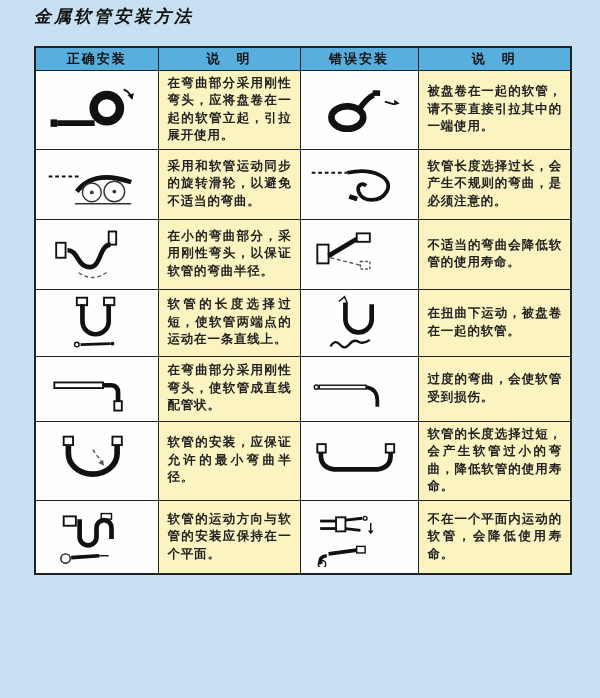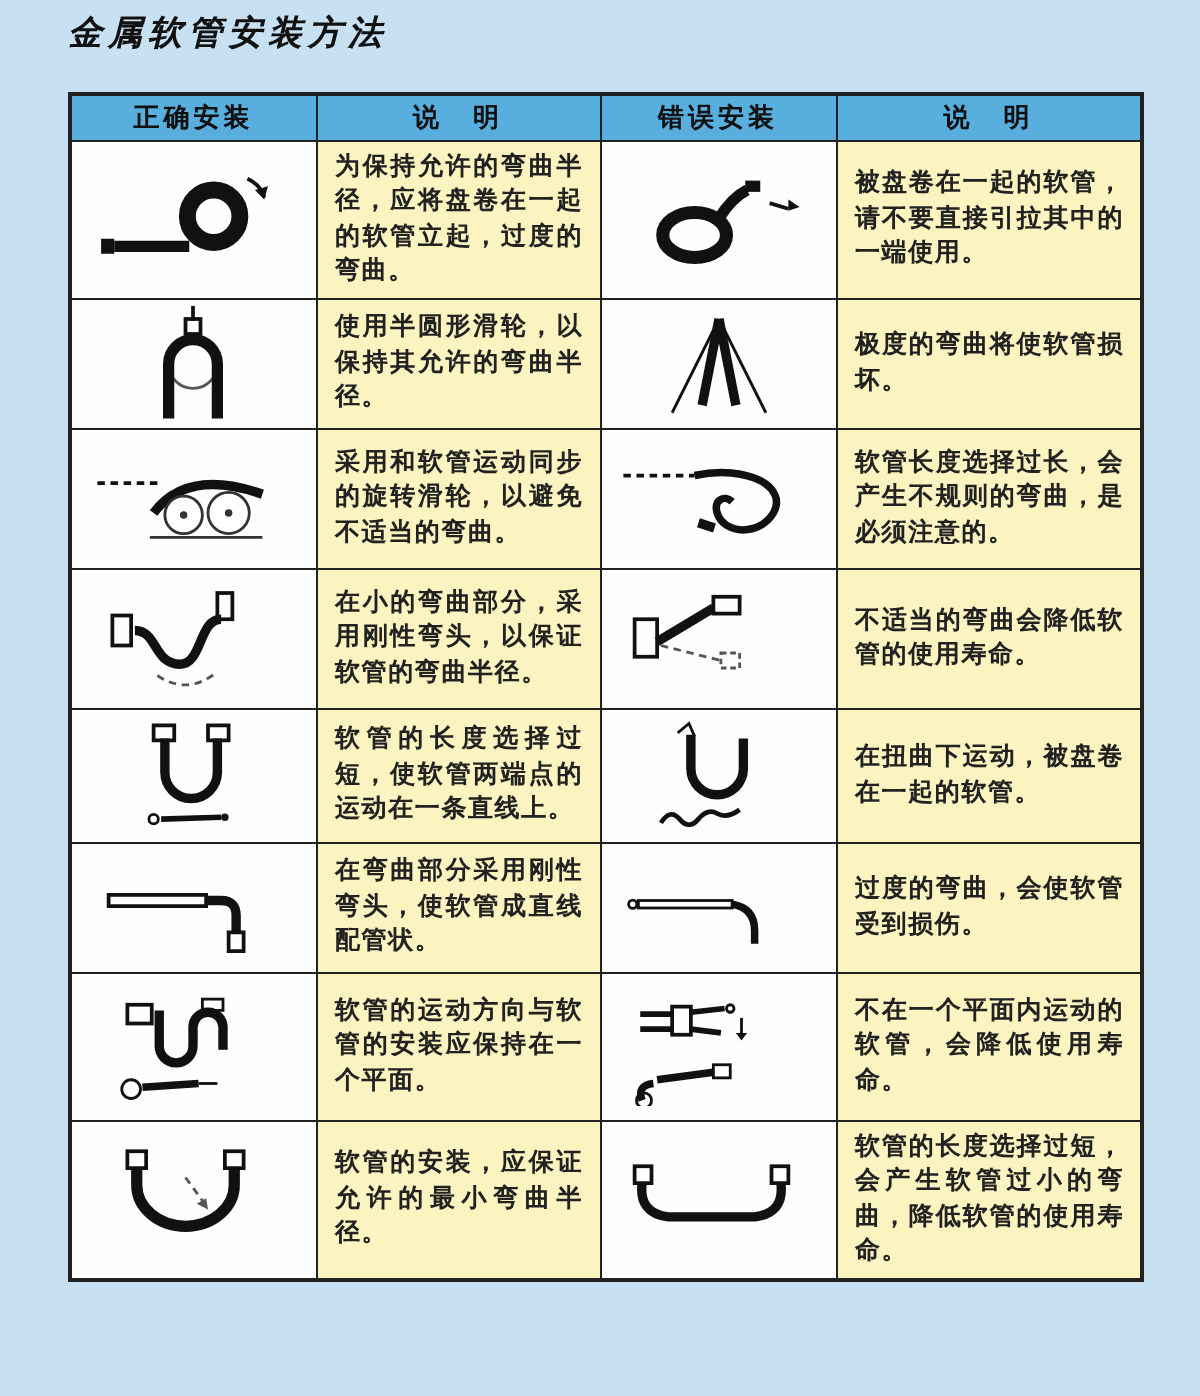--- a/index.html
+++ b/index.html
@@ -85,47 +85,31 @@
     </thead>
     <tbody>
   <tr style="height: 78px;">
     <td class="illu"><span><svg viewBox="0 0 110 64" xmlns="http://www.w3.org/2000/svg" aria-hidden="true">
                 <rect x="6" y="42" width="7" height="8" fill="#111"></rect>
                 <line x1="13" y1="46" x2="53" y2="46" stroke="#111" stroke-width="6"></line>
                 <circle cx="66" cy="30" r="14" stroke="#111" stroke-width="9" fill="none"></circle>
                 <path d="M84 10 q7 3 9 10" stroke="#111" stroke-width="2" fill="none"></path>
                 <path d="M93 21 l2 -7 l-7 2 z" fill="#111"></path>
               </svg></span></td>
-    <td class="desc">为保持允许的弯曲半径，应将盘卷在一起的软管立起，过度的弯曲。</td>
+    <td class="desc">在弯曲部分采用刚性弯头，应将盘卷在一起的软管立起，引拉展开使用。</td>
     <td class="illu"><span><svg viewBox="0 0 110 64" xmlns="http://www.w3.org/2000/svg" aria-hidden="true">
                 <ellipse cx="42" cy="40" rx="17" ry="12" stroke="#111" stroke-width="7" fill="none"></ellipse>
                 <path d="M55 31 Q62 20 70 16" stroke="#111" stroke-width="6" fill="none"></path>
                 <rect x="69" y="11" width="8" height="6" fill="#111"></rect>
                 <line x1="82" y1="23" x2="92" y2="26" stroke="#111" stroke-width="2"></line>
                 <path d="M92 27 l0 -6 l6 4 z" fill="#111"></path>
               </svg></span></td>
     <td class="desc">被盘卷在一起的软管，请不要直接引拉其中的一端使用。</td>
   </tr>
 
-  <tr style="height: 65px;">
-    <td class="illu"><span><svg viewBox="0 0 110 64" xmlns="http://www.w3.org/2000/svg" aria-hidden="true">
-                <line x1="55" y1="1" x2="55" y2="9" stroke="#111" stroke-width="2"></line>
-                <rect x="51" y="8" width="8" height="8" fill="none" stroke="#111" stroke-width="2"></rect>
-                <circle cx="55" cy="32" r="13" fill="none" stroke="#555" stroke-width="1.5"></circle>
-                <path d="M42 61 V32 A13 13 0 0 1 68 32 V61" stroke="#111" stroke-width="6" fill="none"></path>
-              </svg></span></td>
-    <td class="desc">使用半圆形滑轮，以保持其允许的弯曲半径。</td>
-    <td class="illu"><span><svg viewBox="0 0 110 64" xmlns="http://www.w3.org/2000/svg" aria-hidden="true">
-                <path d="M55 8 L46 54" stroke="#111" stroke-width="5" fill="none"></path>
-                <path d="M55 8 L64 54" stroke="#111" stroke-width="5" fill="none"></path>
-                <line x1="55" y1="8" x2="30" y2="58" stroke="#111" stroke-width="1.5"></line>
-                <line x1="55" y1="8" x2="80" y2="58" stroke="#111" stroke-width="1.5"></line>
-              </svg></span></td>
-    <td class="desc">极度的弯曲将使软管损坏。</td>
-  </tr>
 
   <tr style="height: 70px;">
     <td class="illu"><span><svg viewBox="0 0 110 64" xmlns="http://www.w3.org/2000/svg" aria-hidden="true">
                 <line x1="4" y1="24" x2="36" y2="24" stroke="#111" stroke-width="2" stroke-dasharray="4 3"></line>
                 <path d="M34 40 Q52 16 92 30" stroke="#111" stroke-width="5" fill="none"></path>
                 <circle cx="50" cy="41" r="10" fill="#fff" stroke="#333" stroke-width="1.5"></circle>
                 <circle cx="50" cy="41" r="2" fill="#333"></circle>
                 <circle cx="74" cy="40" r="11" fill="#fff" stroke="#333" stroke-width="1.5"></circle>
                 <circle cx="74" cy="40" r="2" fill="#333"></circle>
                 <line x1="32" y1="53" x2="92" y2="53" stroke="#333" stroke-width="1.5"></line>
@@ -182,20 +166,37 @@
                 <path d="M62 28 h8 q8 0 8 8 v9" stroke="#111" stroke-width="5" fill="none"></path>
                 <rect x="74" y="45" width="8" height="10" fill="none" stroke="#111" stroke-width="2"></rect>
               </svg></span></td>
     <td class="desc">在弯曲部分采用刚性弯头，使软管成直线配管状。</td>
     <td class="illu"><span><svg viewBox="0 0 110 64" xmlns="http://www.w3.org/2000/svg" aria-hidden="true">
                 <circle cx="9" cy="30" r="2.2" fill="none" stroke="#111" stroke-width="1.5"></circle>
                 <rect x="12" y="28" width="50" height="4" fill="none" stroke="#111" stroke-width="1.5"></rect>
                 <path d="M62 30 q12 2 12 14 v7" stroke="#111" stroke-width="4" fill="none"></path>
               </svg></span></td>
     <td class="desc">过度的弯曲，会使软管受到损伤。</td>
+  </tr>
+
+  <tr style="height: 68px;">
+    <td class="illu"><span><svg viewBox="0 0 110 64" xmlns="http://www.w3.org/2000/svg" aria-hidden="true">
+                <rect x="20" y="6" width="10" height="9" fill="none" stroke="#111" stroke-width="2"></rect>
+                <rect x="72" y="6" width="10" height="9" fill="none" stroke="#111" stroke-width="2"></rect>
+                <path d="M25 15 V24 A26 22 0 0 0 77 24 V15" stroke="#111" stroke-width="6" fill="none"></path>
+                <line x1="51" y1="20" x2="62" y2="35" stroke="#555" stroke-width="1.5" stroke-dasharray="4 3"></line>
+                <path d="M63 37 l-1 -6 l-5 3 z" fill="#555"></path>
+              </svg></span></td>
+    <td class="desc">软管的安装，应保证允许的最小弯曲半径。</td>
+    <td class="illu"><span><svg viewBox="0 0 110 64" xmlns="http://www.w3.org/2000/svg" aria-hidden="true">
+                <rect x="10" y="14" width="9" height="9" fill="none" stroke="#111" stroke-width="2"></rect>
+                <rect x="83" y="14" width="9" height="9" fill="none" stroke="#111" stroke-width="2"></rect>
+                <path d="M14 23 q-2 16 14 18 h46 q16 -2 14 -18" stroke="#111" stroke-width="5" fill="none"></path>
+              </svg></span></td>
+    <td class="desc">软管的长度选择过短，会产生软管过小的弯曲，降低软管的使用寿命。</td>
   </tr>
 
   <tr style="height: 74px;">
     <td class="illu"><span><svg viewBox="0 0 110 64" xmlns="http://www.w3.org/2000/svg" aria-hidden="true">
                 <rect x="20" y="10" width="13" height="10" fill="none" stroke="#111" stroke-width="2"></rect>
                 <path d="M37 13 V32 A9 9 0 0 0 55 32 V22 A8 8 0 0 1 71 22 V34" stroke="#111" stroke-width="5" fill="none"></path>
                 <rect x="60" y="7" width="11" height="6" fill="none" stroke="#111" stroke-width="1.5"></rect>
                 <circle cx="22" cy="55" r="5" fill="none" stroke="#111" stroke-width="1.5"></circle>
                 <line x1="28" y1="54" x2="58" y2="52" stroke="#111" stroke-width="4"></line>
                 <line x1="58" y1="52" x2="68" y2="52" stroke="#111" stroke-width="1.5"></line>
@@ -210,32 +211,15 @@
                 <circle cx="61" cy="12" r="2" fill="none" stroke="#111" stroke-width="1.5"></circle>
                 <line x1="67" y1="17" x2="67" y2="27" stroke="#111" stroke-width="1.5"></line>
                 <path d="M67 29 l-3 -4 h6 z" fill="#111"></path>
                 <path d="M20 52 q-9 1 -6 9" stroke="#111" stroke-width="4" fill="none"></path>
                 <circle cx="15" cy="61" r="4" fill="none" stroke="#111" stroke-width="1.5"></circle>
                 <line x1="22" y1="50" x2="52" y2="46" stroke="#111" stroke-width="4"></line>
                 <rect x="52" y="42" width="9" height="7" fill="none" stroke="#111" stroke-width="1.5"></rect>
               </svg></span></td>
     <td class="desc">不在一个平面内运动的软管，会降低使用寿命。</td>
   </tr>
-
-  <tr style="height: 68px;">
-    <td class="illu"><span><svg viewBox="0 0 110 64" xmlns="http://www.w3.org/2000/svg" aria-hidden="true">
-                <rect x="20" y="6" width="10" height="9" fill="none" stroke="#111" stroke-width="2"></rect>
-                <rect x="72" y="6" width="10" height="9" fill="none" stroke="#111" stroke-width="2"></rect>
-                <path d="M25 15 V24 A26 22 0 0 0 77 24 V15" stroke="#111" stroke-width="6" fill="none"></path>
-                <line x1="51" y1="20" x2="62" y2="35" stroke="#555" stroke-width="1.5" stroke-dasharray="4 3"></line>
-                <path d="M63 37 l-1 -6 l-5 3 z" fill="#555"></path>
-              </svg></span></td>
-    <td class="desc">软管的安装，应保证允许的最小弯曲半径。</td>
-    <td class="illu"><span><svg viewBox="0 0 110 64" xmlns="http://www.w3.org/2000/svg" aria-hidden="true">
-                <rect x="10" y="14" width="9" height="9" fill="none" stroke="#111" stroke-width="2"></rect>
-                <rect x="83" y="14" width="9" height="9" fill="none" stroke="#111" stroke-width="2"></rect>
-                <path d="M14 23 q-2 16 14 18 h46 q16 -2 14 -18" stroke="#111" stroke-width="5" fill="none"></path>
-              </svg></span></td>
-    <td class="desc">软管的长度选择过短，会产生软管过小的弯曲，降低软管的使用寿命。</td>
-  </tr>
 </tbody>
   </table>
 </div>
 
 </body></html>

